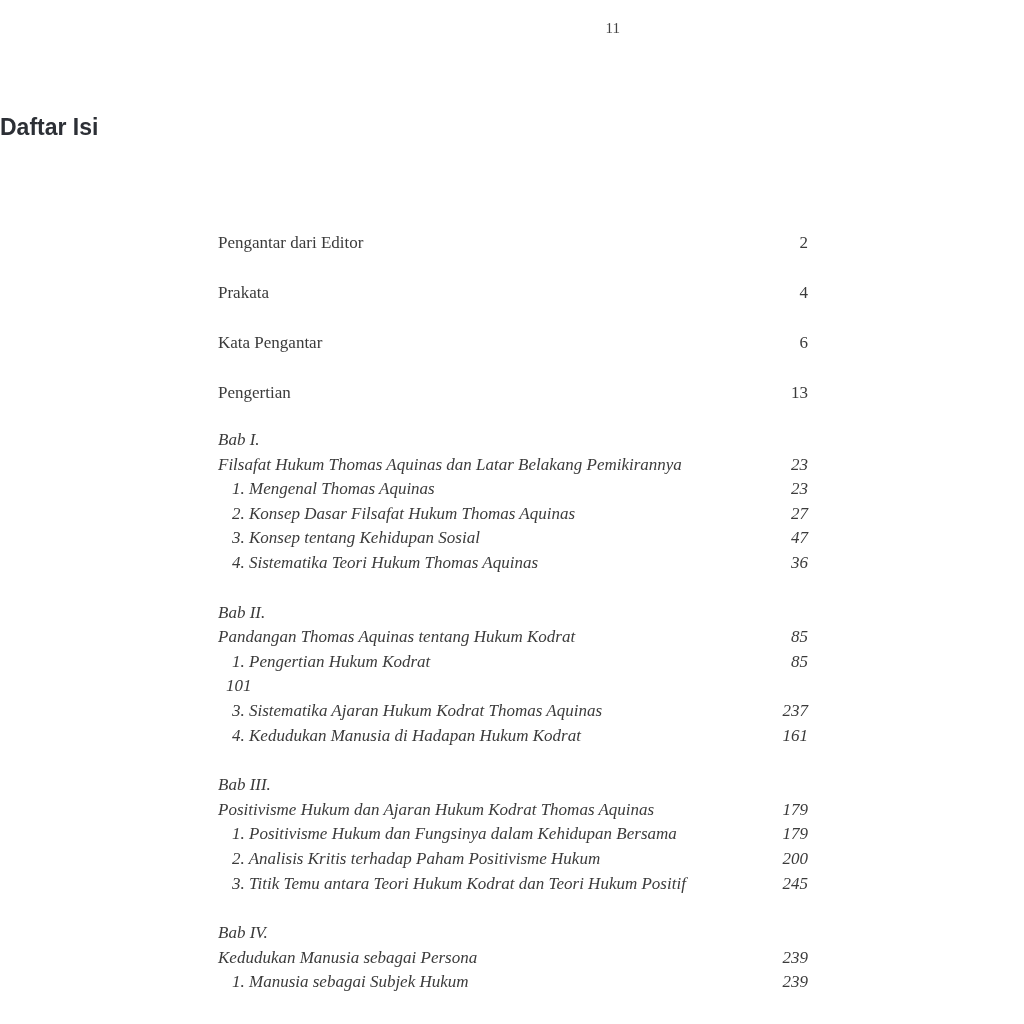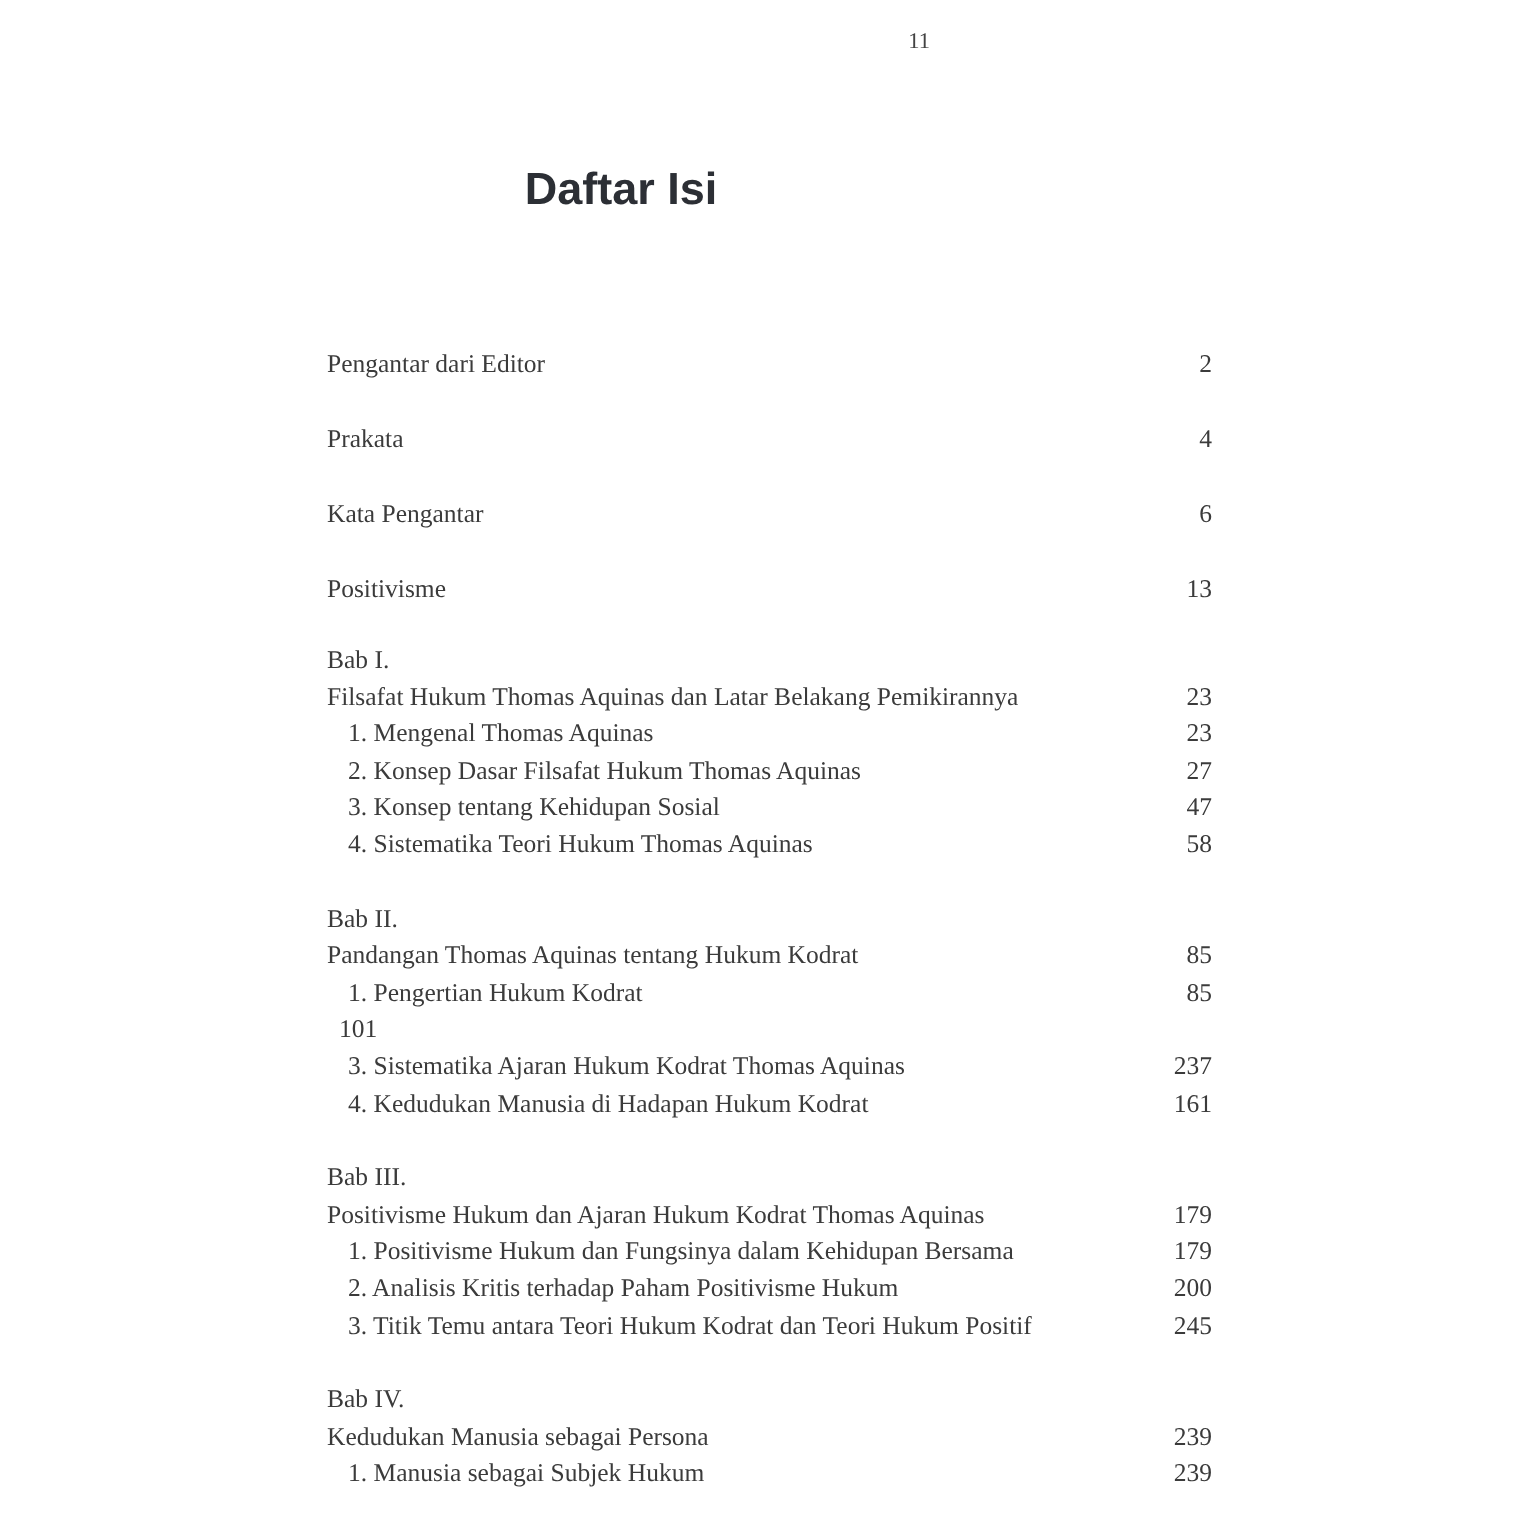--- a/index.html
+++ b/index.html
@@ -23,24 +23,23 @@
     font-size: 15px;
     line-height: 18px;
     color: #434343;
   }
   .doc-title {
     position: absolute;
     top: 108px;
     left: 0;
     right: 0;
     margin: 0;
-    text-align: center;
     font-family: "Liberation Sans", "DejaVu Sans", sans-serif;
     font-weight: bold;
-    font-size: 30px;
+    font-size: 23px;
     line-height: 38px;
     color: #2c2f35;
     letter-spacing: 0px;
   }
   .toc {
     position: absolute;
     left: 218px;
     top: 230px;
     width: 590px;
     font-size: 17px;
@@ -51,20 +50,21 @@
     align-items: baseline;
     line-height: 24.6px;
     white-space: nowrap;
   }
   .fm-row {
     line-height: 25px;
     margin-bottom: 25px;
   }
   .chapter {
     margin-top: 25px;
+    font-style: italic;
   }
   #chapters {
     margin-top: -2px;
   }
   .sub .lbl {
     padding-left: 14px;
   }
   .pg {
     padding-left: 8px;
   }
@@ -83,21 +83,21 @@
         </div>
         <div class="row fm-row">
           <span class="lbl">Prakata</span>
           <span class="pg">4</span>
         </div>
         <div class="row fm-row">
           <span class="lbl">Kata Pengantar</span>
           <span class="pg">6</span>
         </div>
         <div class="row fm-row">
-          <span class="lbl">Positivisme</span>
+          <span class="lbl">Pengertian</span>
           <span class="pg">13</span>
         </div>
       </div>
     <div id="chapters">
         <div class="chapter">
           <div class="row heading">
             <span class="lbl">Bab I.</span>
           </div>
           <div class="row chapter-title-row">
             <span class="lbl">Filsafat Hukum Thomas Aquinas dan Latar Belakang Pemikirannya</span>
@@ -110,21 +110,21 @@
           <div class="row sub">
             <span class="lbl">2. Konsep Dasar Filsafat Hukum Thomas Aquinas</span>
             <span class="pg">27</span>
           </div>
           <div class="row sub">
             <span class="lbl">3. Konsep tentang Kehidupan Sosial</span>
             <span class="pg">47</span>
           </div>
           <div class="row sub">
             <span class="lbl">4. Sistematika Teori Hukum Thomas Aquinas</span>
-            <span class="pg">58</span>
+            <span class="pg">36</span>
           </div>
         </div>
         <div class="chapter">
           <div class="row heading">
             <span class="lbl">Bab II.</span>
           </div>
           <div class="row chapter-title-row">
             <span class="lbl">Pandangan Thomas Aquinas tentang Hukum Kodrat</span>
             <span class="pg">85</span>
           </div>

